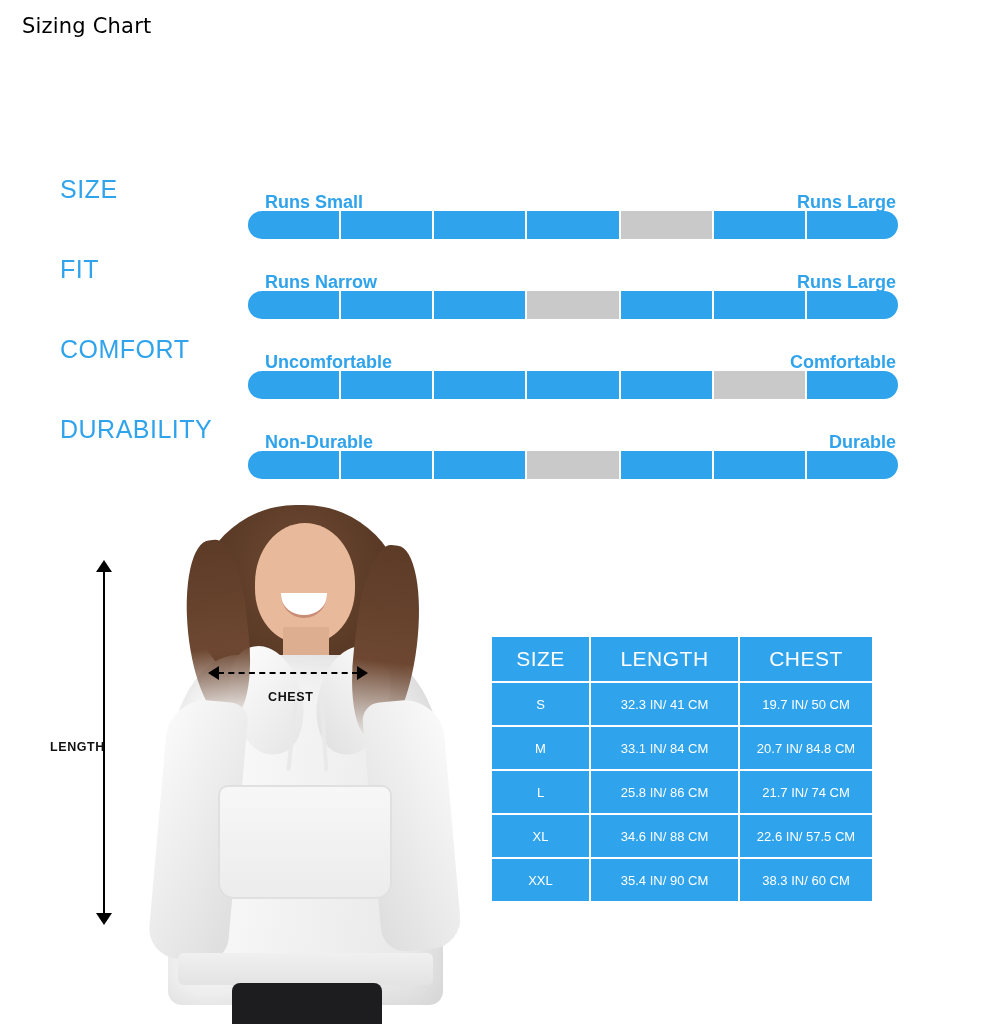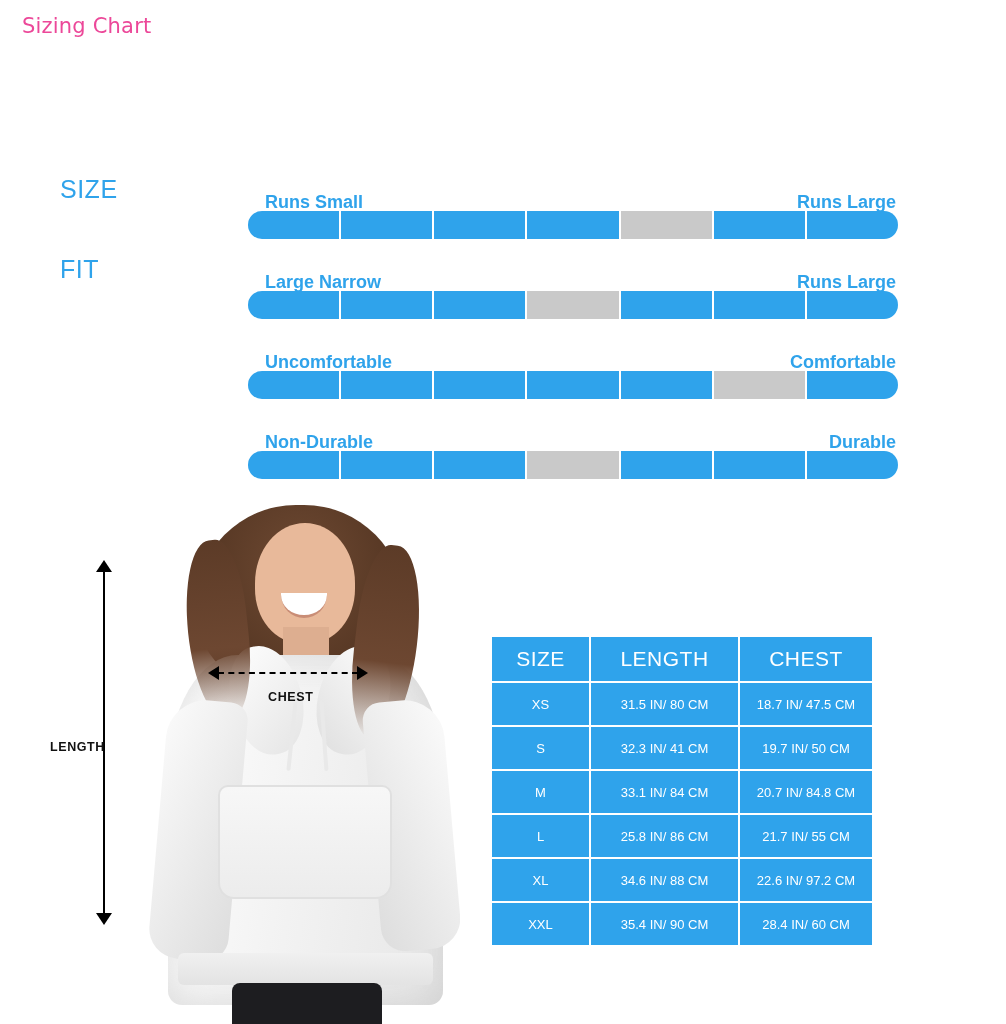--- a/index.html
+++ b/index.html
@@ -14,21 +14,21 @@
     font-family: "Liberation Sans", sans-serif;
     overflow: hidden;
   }
 
   
   #page-title {
     position: absolute;
     left: 22px;
     top: 14px;
     font-size: 21px;
-    color: #ec4899;
+    color: #000000;
     font-family: "DejaVu Sans", sans-serif;
     letter-spacing: 0.2px;
   }
 
   
   #scales {
     position: absolute;
     left: 0;
     top: 175px;
     width: 1006px;
@@ -354,46 +354,48 @@
         <div class="seg"></div>
         <div class="seg"></div>
         <div class="seg"></div>
         <div class="seg off"></div>
         <div class="seg"></div>
         <div class="seg"></div>
       </div>
     </div>
     <div class="scale-row">
       <div class="scale-label">FIT</div>
-      <div class="endcap-left">Large Narrow</div>
+      <div class="endcap-left">Runs Narrow</div>
       <div class="endcap-right">Runs Large</div>
       <div class="bar-track">
         <div class="seg"></div>
         <div class="seg"></div>
         <div class="seg"></div>
         <div class="seg off"></div>
         <div class="seg"></div>
         <div class="seg"></div>
         <div class="seg"></div>
       </div>
     </div>
     <div class="scale-row">
+      <div class="scale-label">COMFORT</div>
       <div class="endcap-left">Uncomfortable</div>
       <div class="endcap-right">Comfortable</div>
       <div class="bar-track">
         <div class="seg"></div>
         <div class="seg"></div>
         <div class="seg"></div>
         <div class="seg"></div>
         <div class="seg"></div>
         <div class="seg off"></div>
         <div class="seg"></div>
       </div>
     </div>
     <div class="scale-row">
+      <div class="scale-label">DURABILITY</div>
       <div class="endcap-left">Non-Durable</div>
       <div class="endcap-right">Durable</div>
       <div class="bar-track">
         <div class="seg"></div>
         <div class="seg"></div>
         <div class="seg"></div>
         <div class="seg off"></div>
         <div class="seg"></div>
         <div class="seg"></div>
         <div class="seg"></div>
@@ -439,43 +441,38 @@
 <table id="size-table">
   <thead>
     <tr>
         <th class="col-size">SIZE</th>
         <th class="col-length">LENGTH</th>
         <th class="col-chest">CHEST</th>
       </tr>
   </thead>
   <tbody>
       <tr>
-        <td class="col-size">XS</td>
-        <td class="col-length">31.5 IN/ 80 CM</td>
-        <td class="col-chest">18.7 IN/ 47.5 CM</td>
-      </tr>
-      <tr>
         <td class="col-size">S</td>
         <td class="col-length">32.3 IN/ 41 CM</td>
         <td class="col-chest">19.7 IN/ 50 CM</td>
       </tr>
       <tr>
         <td class="col-size">M</td>
         <td class="col-length">33.1 IN/ 84 CM</td>
         <td class="col-chest">20.7 IN/ 84.8 CM</td>
       </tr>
       <tr>
         <td class="col-size">L</td>
         <td class="col-length">25.8 IN/ 86 CM</td>
-        <td class="col-chest">21.7 IN/ 55 CM</td>
+        <td class="col-chest">21.7 IN/ 74 CM</td>
       </tr>
       <tr>
         <td class="col-size">XL</td>
         <td class="col-length">34.6 IN/ 88 CM</td>
-        <td class="col-chest">22.6 IN/ 97.2 CM</td>
+        <td class="col-chest">22.6 IN/ 57.5 CM</td>
       </tr>
       <tr>
         <td class="col-size">XXL</td>
         <td class="col-length">35.4 IN/ 90 CM</td>
-        <td class="col-chest">28.4 IN/ 60 CM</td>
+        <td class="col-chest">38.3 IN/ 60 CM</td>
       </tr>
     </tbody>
 </table>
 
 </body></html>

